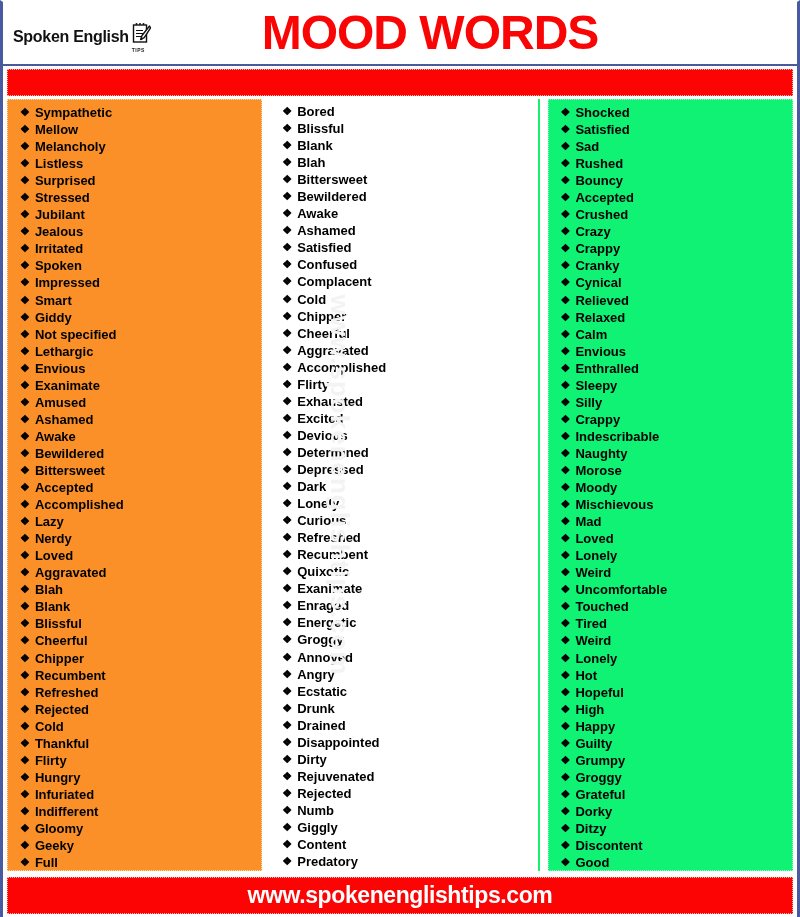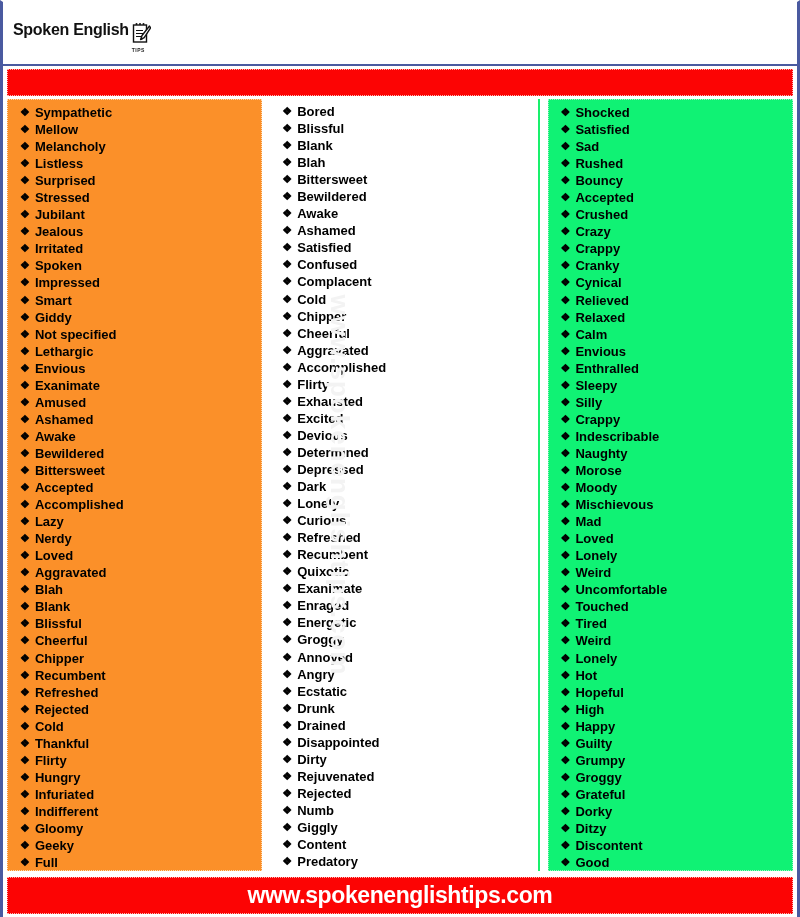--- a/index.html
+++ b/index.html
@@ -36,21 +36,21 @@
     border-bottom: 2px solid #4a5aa0;
     display: flex;
     align-items: center;
   }
   .brand {
     position: absolute;
     left: 10px;
     top: 50%;
     transform: translateY(-50%);
     display: flex;
-    align-items: flex-start;
+    align-items: flex-end;
     gap: 3px;
   }
   .brand-text {
     font-family: "Liberation Sans", sans-serif;
     font-size: 16px;
     font-weight: 700;
     color: #111111;
     letter-spacing: -0.3px;
     line-height: 1;
     position: relative;
@@ -214,20 +214,21 @@
           <circle cx="8" cy="2.6" r="1" fill="#111111"></circle>
           <circle cx="11.5" cy="2.6" r="1" fill="#111111"></circle>
           <line x1="4" y1="9" x2="11" y2="9" stroke="#111111" stroke-width="1"></line>
           <line x1="4" y1="12" x2="11" y2="12" stroke="#111111" stroke-width="1"></line>
           <line x1="4" y1="15" x2="9" y2="15" stroke="#111111" stroke-width="1"></line>
           <path d="M17.5 4.5 L10 14 L8.6 18 L12.2 16.2 L18.6 6.4 Z" fill="#ffffff" stroke="#111111" stroke-width="1.4" stroke-linejoin="round"></path>
           <path d="M8.6 18 L10.3 17.2" stroke="#111111" stroke-width="1.2"></path>
         </svg>
       </span>
     </div>
+    <h1 class="poster-title">MOOD WORDS</h1>
   </div>
 
   <div class="red-bar"></div>
 
   <div class="columns">
 
     <div class="col col-orange">
       <ul class="word-list">
           <li class="word-item">
             <span class="bullet">❖</span>

